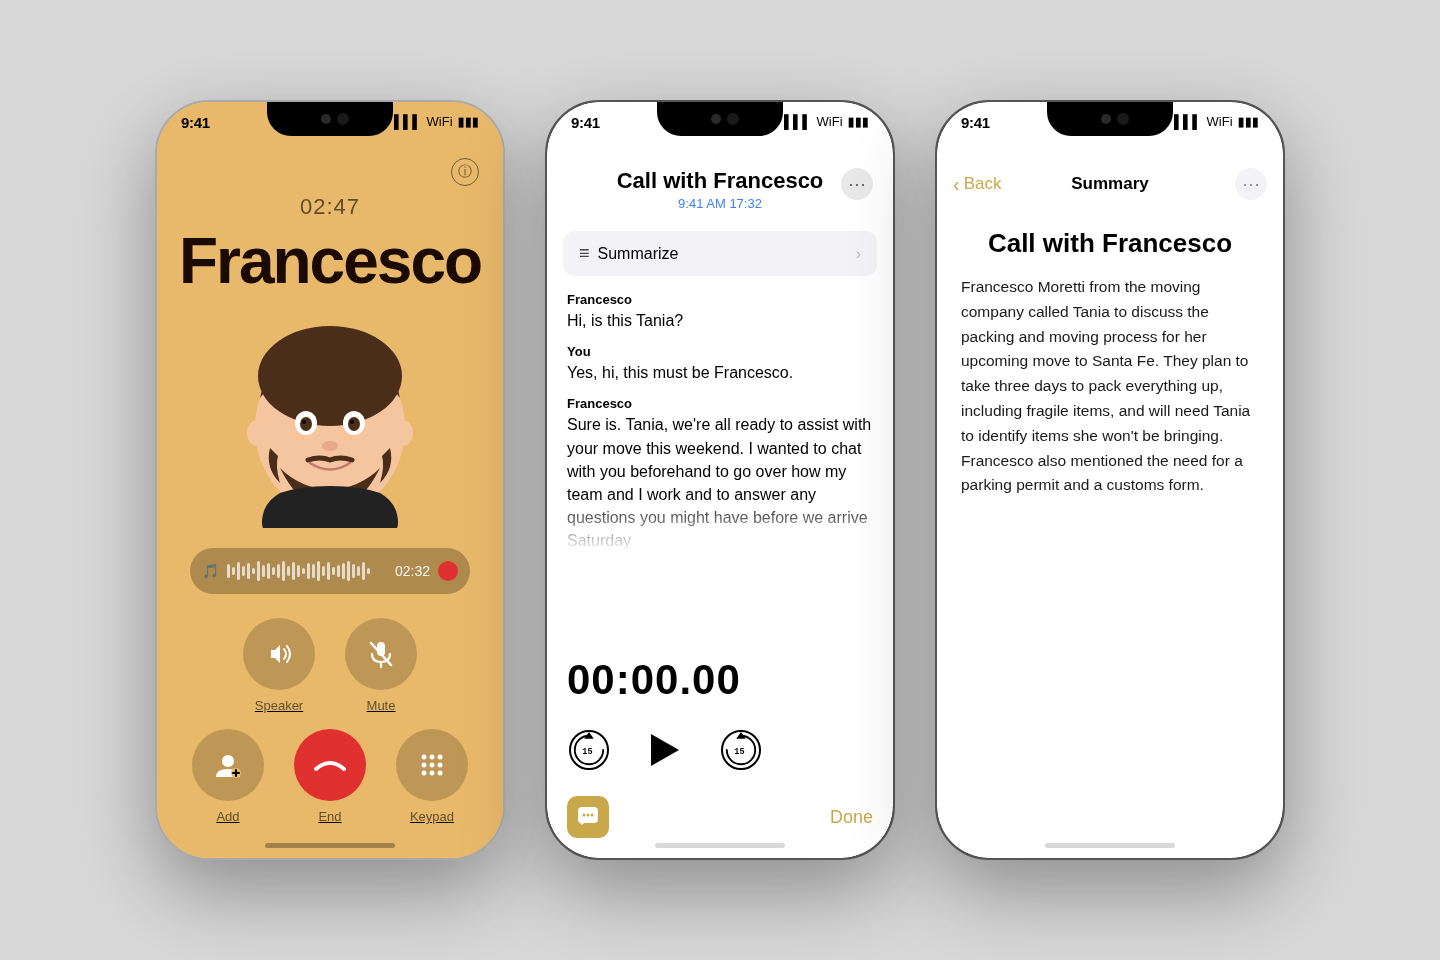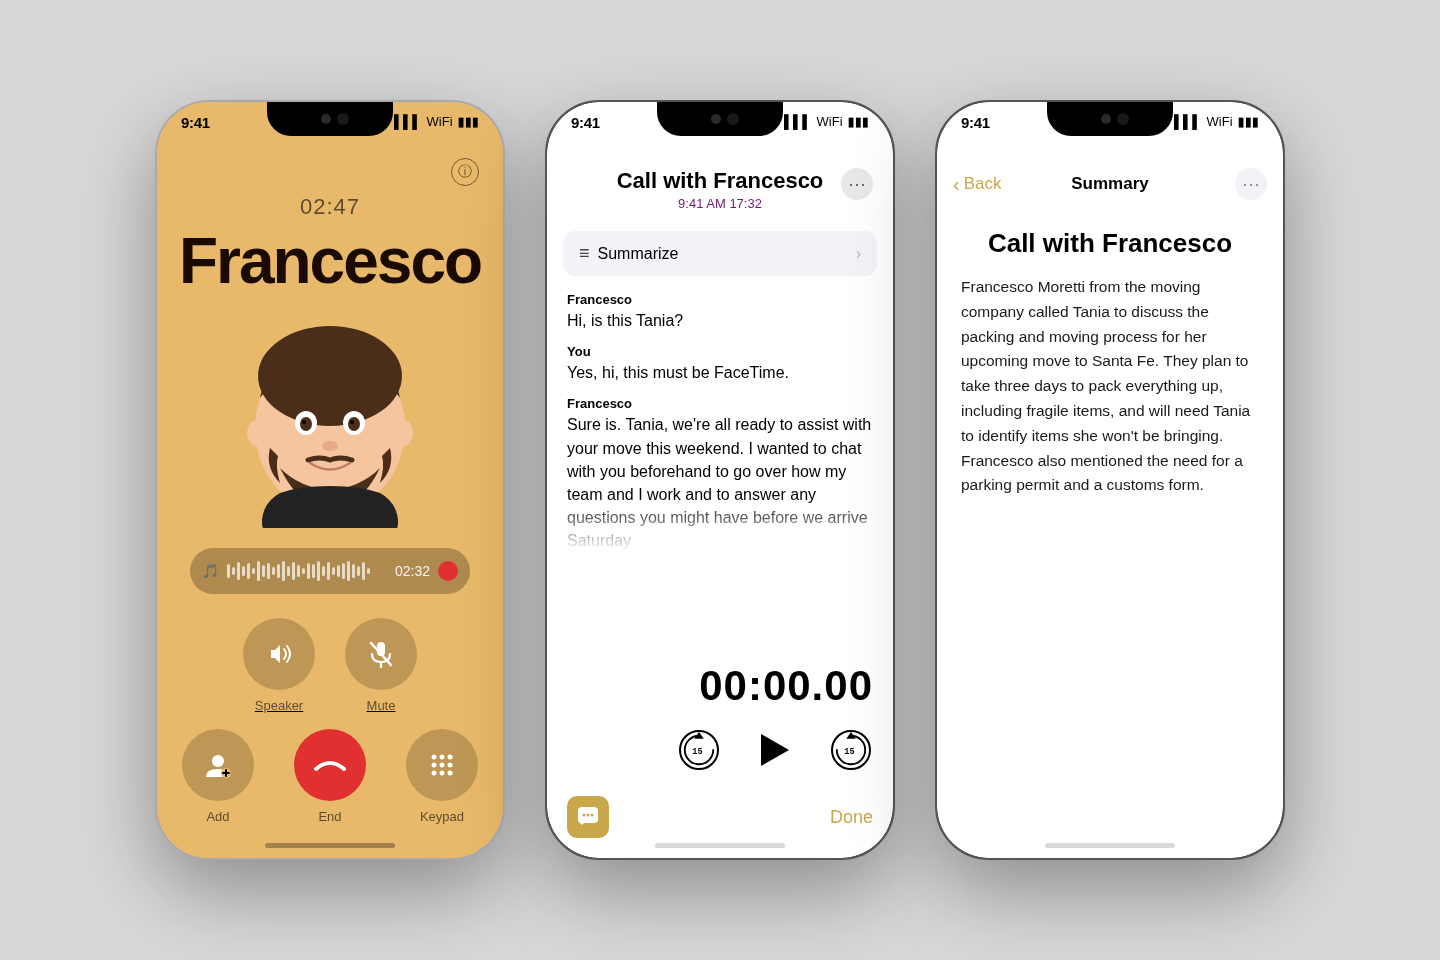--- a/index.html
+++ b/index.html
@@ -189,22 +189,23 @@
       font-size: 26px;
       color: #fff;
     }
     .call-btn-label {
       font-size: 13px;
       color: rgba(0,0,0,0.6);
       font-weight: 400;
     }
     .call-buttons-row2 {
       display: flex;
-      gap: 40px;
+      gap: 30px;
       margin-top: 16px;
+      text-decoration: underline;
     }
     .end-btn {
       background: #e03030 !important;
     }
     .info-btn {
       position: absolute;
       top: 56px;
       right: 24px;
       width: 28px;
       height: 28px;
@@ -257,21 +258,21 @@
       background: #ccc;
       border-radius: 2px;
     }
     .transcript-title {
       font-size: 22px;
       font-weight: 700;
       color: #000;
     }
     .transcript-subtitle {
       font-size: 13px;
-      color: #701a75;
+      color: #3b82f6;
       margin-top: 2px;
     }
     .more-btn {
       position: absolute;
       right: 20px;
       top: 56px;
       width: 32px;
       height: 32px;
       background: #e8e8e8;
       border-radius: 50%;
@@ -329,21 +330,22 @@
     }
     .msg-text-fade {
       -webkit-mask-image: linear-gradient(to bottom, black 60%, transparent 100%);
       mask-image: linear-gradient(to bottom, black 60%, transparent 100%);
     }
 
     .playback-section {
       padding: 0 20px 10px;
       display: flex;
       flex-direction: column;
-      align-items: flex-end;
+      align-items: flex-start;
+      gap: 6px;
     }
     .playback-timer {
       font-size: 42px;
       font-weight: 700;
       color: #000;
       letter-spacing: 1px;
       margin-bottom: 14px;
     }
     .playback-controls {
       display: flex;
@@ -687,21 +689,21 @@
       <span class="summarize-chevron">›</span>
     </div>
 
     <div class="transcript-messages">
       <div class="msg-block">
         <div class="msg-sender">Francesco</div>
         <div class="msg-text">Hi, is this Tania?</div>
       </div>
       <div class="msg-block">
         <div class="msg-sender">You</div>
-        <div class="msg-text">Yes, hi, this must be FaceTime.</div>
+        <div class="msg-text">Yes, hi, this must be Francesco.</div>
       </div>
       <div class="msg-block">
         <div class="msg-sender">Francesco</div>
         <div class="msg-text msg-text-fade">Sure is. Tania, we're all ready to assist with your move this weekend. I wanted to chat with you beforehand to go over how my team and I work and to answer any questions you might have before we arrive Saturday</div>
       </div>
     </div>
 
     <div class="playback-section">
       <div class="playback-timer">00:00.00</div>
       <div class="playback-controls">

